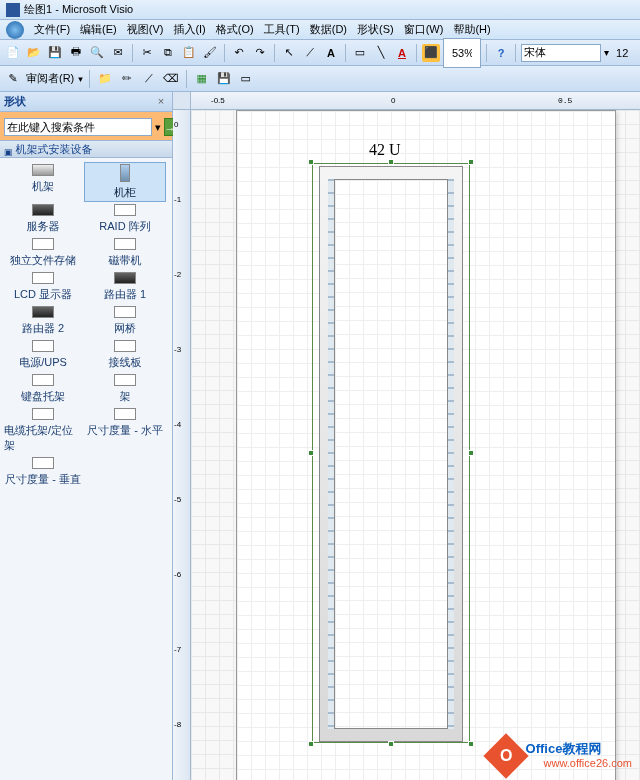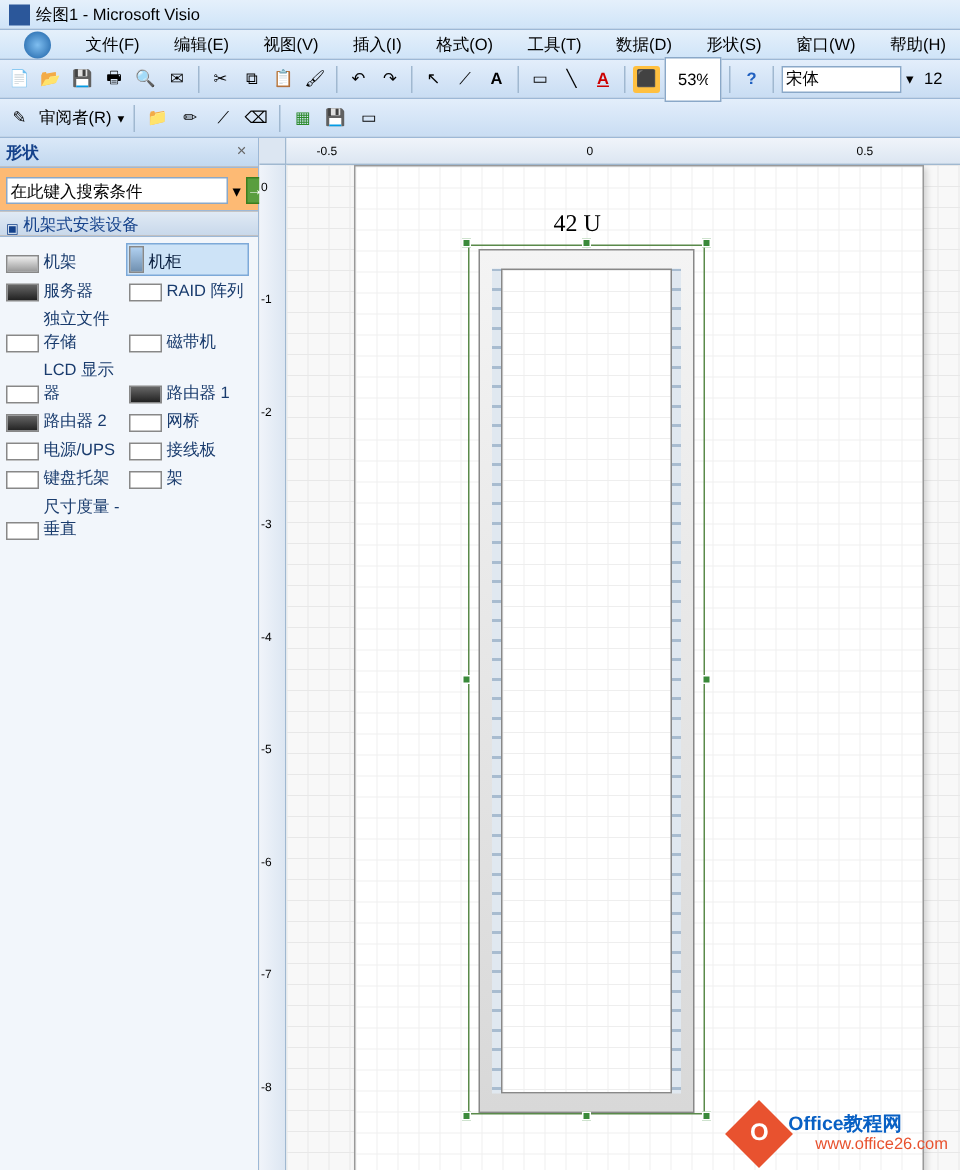--- a/index.html
+++ b/index.html
@@ -1,40 +1,40 @@
 <!DOCTYPE html>
 <html><head>
 <meta charset="utf-8">
 <style>
 * { box-sizing: border-box; margin: 0; padding: 0; font-family: "Microsoft YaHei", Tahoma, sans-serif; }
 body { width: 640px; height: 780px; overflow: hidden; background: #fff; position: relative; }
 .title-bar { height: 20px; background: linear-gradient(#e5f0fb,#cfe4f8); border-bottom: 1px solid #9db8d6; display: flex; align-items: center; padding-left: 6px; font-size: 11px; }
 .title-bar .vicon { width: 14px; height: 14px; background: #2b579a; margin-right: 4px; display: inline-block; }
-.menu-bar { height: 20px; background: linear-gradient(#e5f0fb,#cfe4f8); border-bottom: 1px solid #9db8d6; display: flex; align-items: center; font-size: 11px; padding-left: 12px; gap: 15px; }
+.menu-bar { height: 20px; background: linear-gradient(#e5f0fb,#cfe4f8); border-bottom: 1px solid #9db8d6; display: flex; align-items: center; font-size: 11px; padding-left: 2px; gap: 2px; }
 .menu-bar span { padding: 1px 4px; }
 .orb { width: 18px; height: 18px; border-radius: 50%; background: radial-gradient(#7fbef0,#1a5fa4); margin: 0 4px; }
 .toolbar { height: 26px; background: linear-gradient(#e3eefb,#c9ddf3); border-bottom: 1px solid #9db8d6; display: flex; align-items: center; padding: 0 4px; gap: 3px; font-size: 11px; }
 .toolbar2 { height: 26px; background: linear-gradient(#e3eefb,#c9ddf3); border-bottom: 1px solid #9db8d6; display: flex; align-items: center; padding: 0 4px; gap: 4px; font-size: 11px; }
 .tb-btn { width: 18px; height: 18px; border: 1px solid transparent; display: inline-flex; align-items: center; justify-content: center; font-size: 11px; border-radius: 2px; }
 .tb-sep { width: 1px; height: 18px; background: #a0b8d0; margin: 0 2px; }
 .zoom-box { width: 38px; height: 30px; border: 1px solid #8aa8c8; background: #fff; font-size: 11px; padding: 0 8px; }
 .font-box { width: 80px; height: 18px; border: 1px solid #8aa8c8; background: #fff; font-size: 11px; padding: 0 2px; }
 .main { display: flex; height: 688px; }
 .shapes-pane { width: 173px; background: #fdba74; border-right: 1px solid #9db8d6; display: flex; flex-direction: column; }
 .pane-header { height: 20px; background: linear-gradient(#dae8f8,#c2d8ef); border-bottom: 1px solid #9db8d6; display: flex; align-items: center; justify-content: space-between; padding: 0 4px; font-size: 11px; color: #15428b; font-weight: bold; }
 .pane-header .close { width: 14px; height: 14px; color: #666; font-weight: normal; text-align: center; }
 .search-section { padding: 4px; font-size: 11px; }
 .search-row { display: flex; gap: 2px; margin-top: 2px; }
 .search-input { flex: 1; height: 18px; border: 1px solid #8aa8c8; font-size: 11px; padding: 0 2px; }
 .search-go { width: 18px; height: 18px; background: #5a9e3e; color: #fff; display: flex; align-items: center; justify-content: center; font-size: 11px; border: 1px solid #3a7e1e; }
 .stencil-title { height: 18px; background: linear-gradient(#e0eaf5,#c8d8ea); border-top: 1px solid #9db8d6; border-bottom: 1px solid #9db8d6; font-size: 11px; display: flex; align-items: flex-end; padding-left: 4px; color: #15428b; }
 .stencil-title::before { content: "▣"; margin-right: 3px; font-size: 9px; }
 .shape-grid { flex: 1; background: #f2f6fb; overflow: auto; padding: 4px 2px; }
 .shape-row { display: flex; }
-.shape-cell { width: 82px; display: flex; align-items: flex-end; gap: 3px; padding: 2px; font-size: 11px; }
+.shape-cell { width: 82px; display: flex; align-items: center; gap: 3px; padding: 2px; font-size: 11px; flex-direction: column; }
 .shape-cell.sel { background: #cde3f7; border: 1px solid #7da9d8; padding: 1px; }
 .shape-icon { width: 22px; height: 12px; border: 1px solid #888; background: #ddd; flex-shrink: 0; }
 .shape-icon.rack { background: linear-gradient(#eee,#999); }
 .shape-icon.vert { width: 10px; height: 18px; background: linear-gradient(#b0d0f0,#7090b0); }
 .shape-icon.srv { background: linear-gradient(#666,#222); }
 .shape-icon.plain { background: #fff; }
 .shape-cell .lbl { color: #1a3c6e; }
 .shape-cell.sel .lbl { color: #0b2040; }
 .canvas-wrap { flex: 1; position: relative; background: #fff; display: flex; }
 .vruler { width: 18px; background: linear-gradient(90deg,#f0f4fa,#dce6f2); border-right: 1px solid #a0b8d0; position: relative; font-size: 8px; }
@@ -225,20 +225,30 @@
             <span class="lbl">键盘托架</span>
           </div>
           <div class="shape-cell">
             <div class="shape-icon plain"></div>
             <span class="lbl">架</span>
           </div>
         </div>
         <div class="shape-row">
           <div class="shape-cell">
             <div class="shape-icon plain"></div>
+            <span class="lbl">电缆托架/定位架</span>
+          </div>
+          <div class="shape-cell">
+            <div class="shape-icon plain"></div>
+            <span class="lbl">尺寸度量 - 水平</span>
+          </div>
+        </div>
+        <div class="shape-row">
+          <div class="shape-cell">
+            <div class="shape-icon plain"></div>
             <span class="lbl">尺寸度量 - 垂直</span>
           </div>
           <div style="width: 82px;"></div>
         </div>
       </div>
   </div>
 
   <div class="canvas-wrap">
     <div style="display:flex">
       <div class="ruler-corner"></div>
@@ -251,21 +261,21 @@
         <span class="vtick" style="top: 310px;">-4</span>
         <span class="vtick" style="top: 385px;">-5</span>
         <span class="vtick" style="top: 460px;">-6</span>
         <span class="vtick" style="top: 535px;">-7</span>
         <span class="vtick" style="top: 610px;">-8</span>
       </div>
     <div class="hruler-wrap" style="position:absolute;left:18px;right:0;top:0;bottom:0">
       <div class="hruler" id="hruler">
           <span class="htick" style="left: 20px;">-0.5</span>
           <span class="htick" style="left: 200px;">0</span>
-          <span class="htick" style="left: 380px;">0.5</span>
+          <span class="htick" style="left: 367px; font-family: Liberation Mono, monospace;">0.5</span>
         </div>
       <div class="canvas">
         <div class="page">
           <div class="rack-label">42 U</div>
           <div class="rack-outer"></div>
           <div class="rack-body">
             <div class="rack-rail rail-l"></div>
             <div class="rack-rail rail-r"></div>
             <div class="rack-inner"></div>
           </div>

